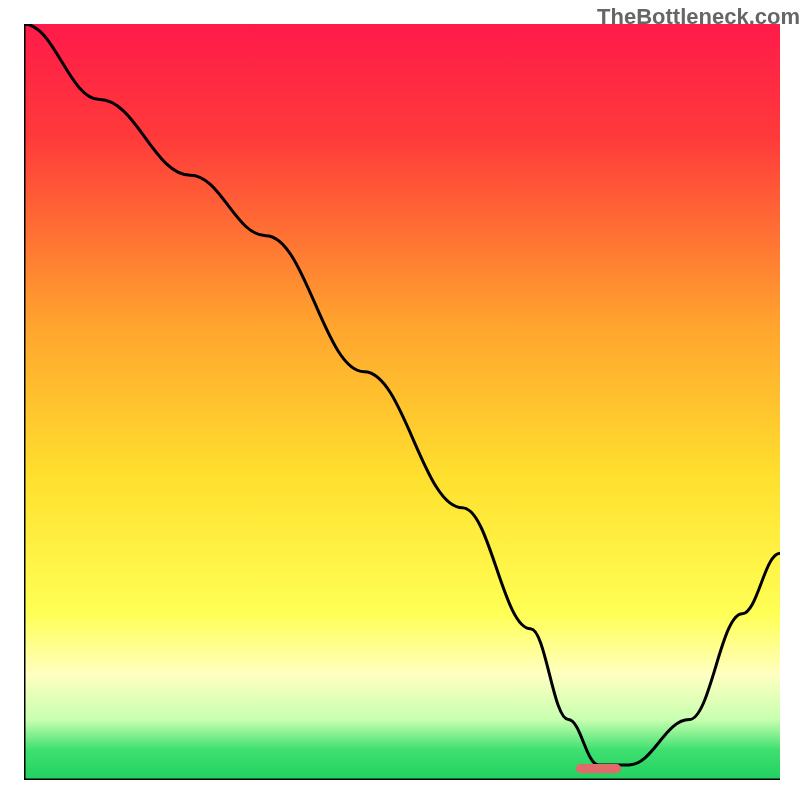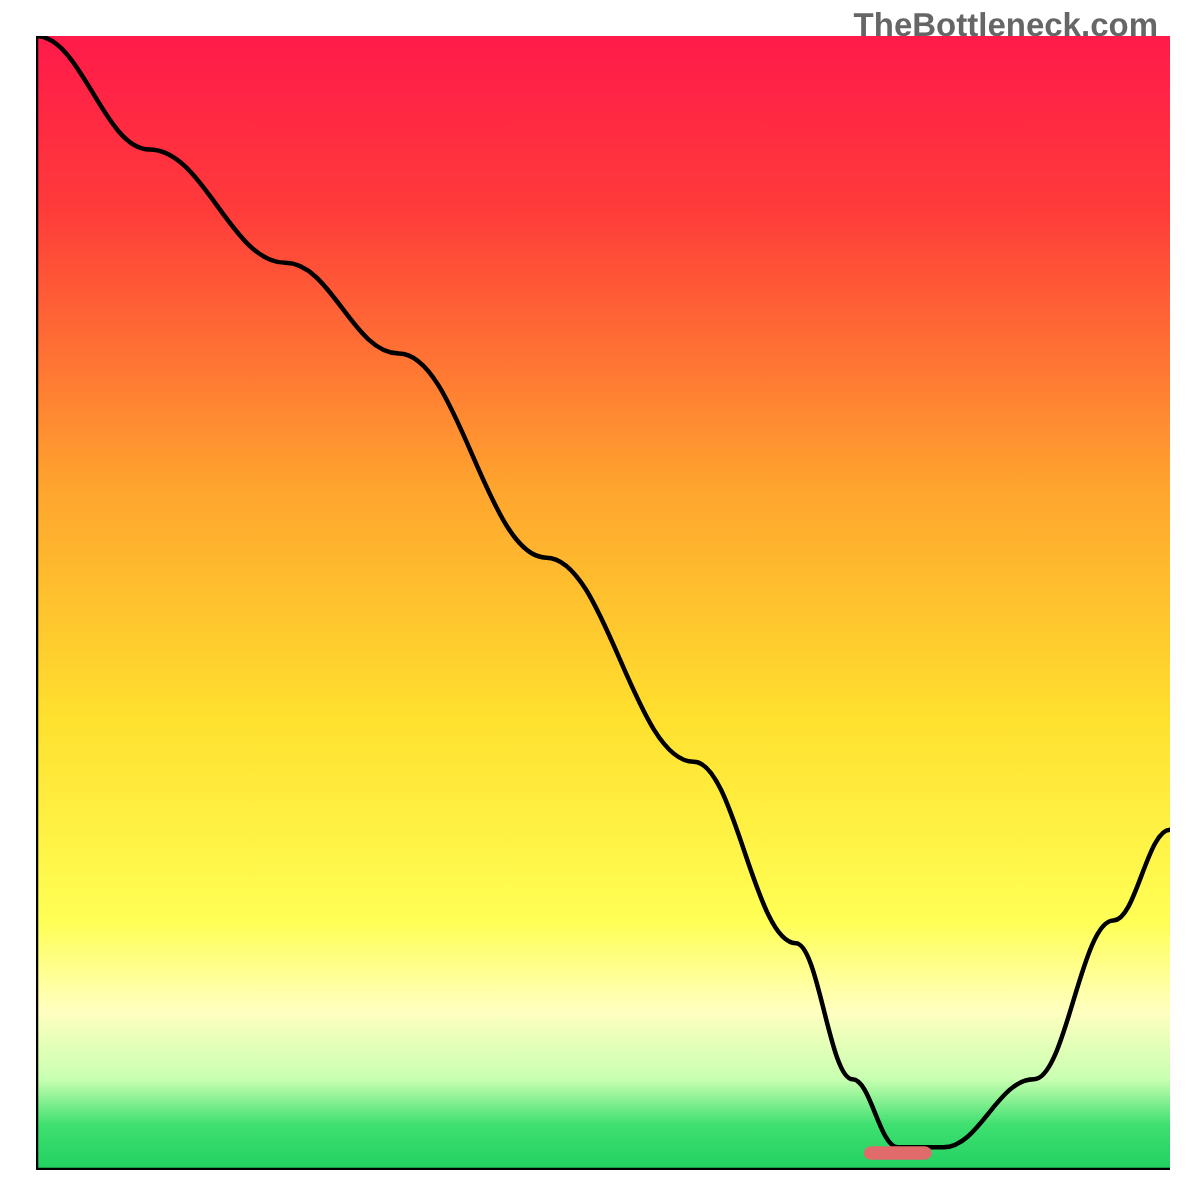--- a/index.html
+++ b/index.html
@@ -1,17 +1,17 @@
 <!DOCTYPE html>
 <html><head>
 <meta charset="utf-8">
 <style>
   * { margin: 0; padding: 0; box-sizing: border-box; }
   body { width: 800px; height: 800px; position: relative; font-family: Arial, sans-serif; overflow: hidden; }
-  .watermark { position: absolute; top: 4px; right: 28px; font-size: 22px; font-weight: bold; color: #666; z-index: 10; }
+  .watermark { position: absolute; top: 4px; right: 0; font-size: 22px; font-weight: bold; color: #666; z-index: 10; }
   .plot-area { position: absolute; left: 24px; top: 24px; width: 756px; height: 756px; }
   .plot-area svg { display: block; width: 100%; height: 100%; }
   .axis-line { stroke: #000; stroke-width: 3; fill: none; }
   .curve { stroke: #000; stroke-width: 3; fill: none; }
   .marker { fill: #e16a6a; }
 </style>
 </head>
 <body>
 
 <div class="watermark">TheBottleneck.com</div>

